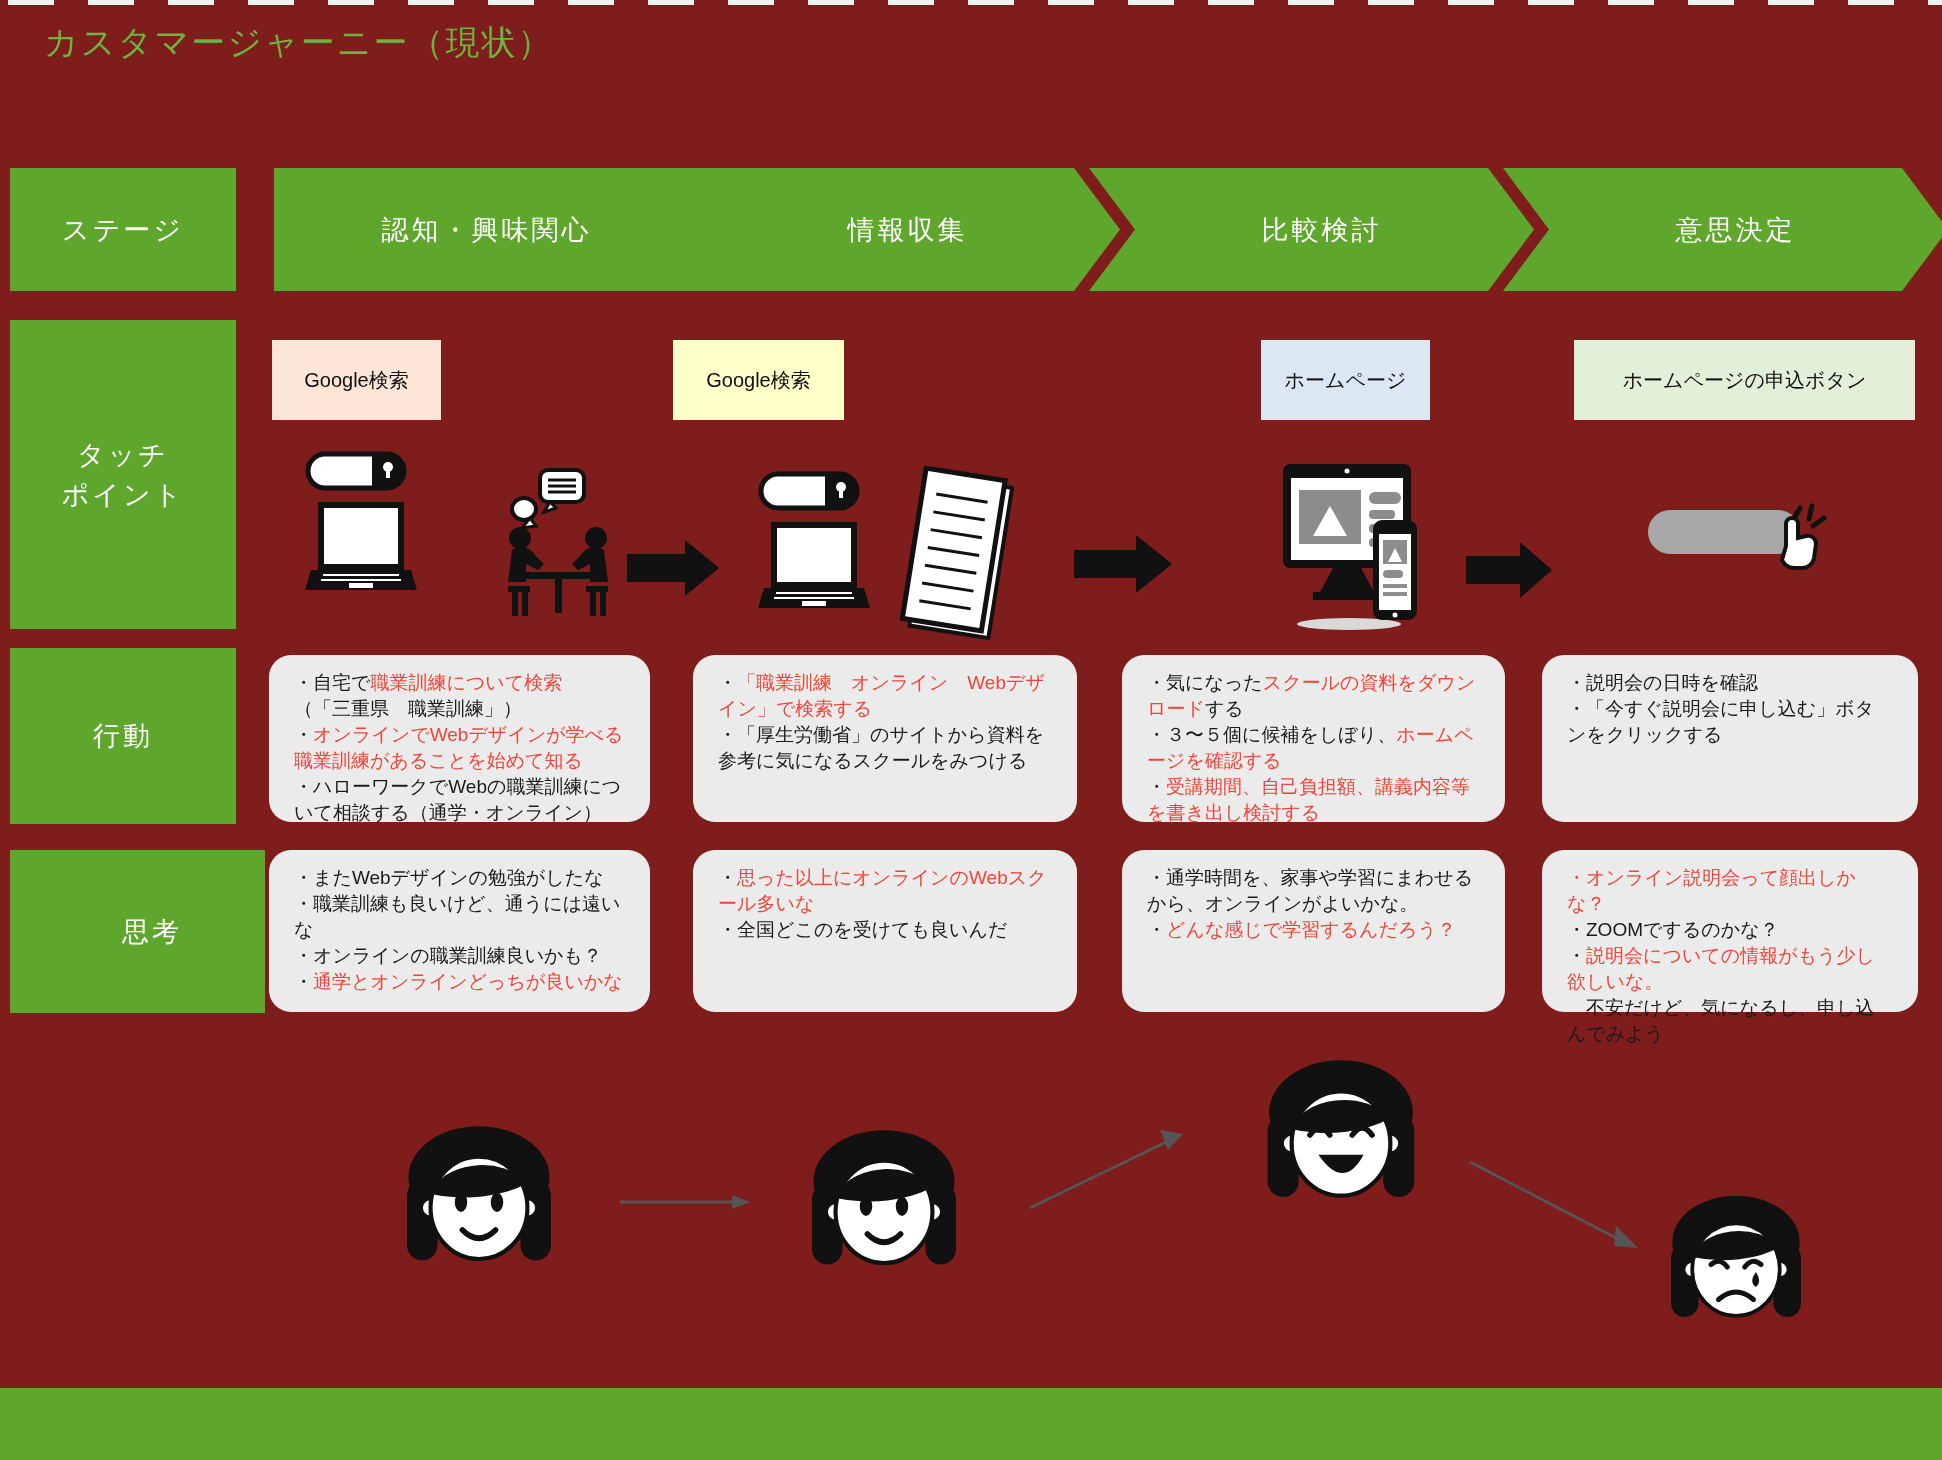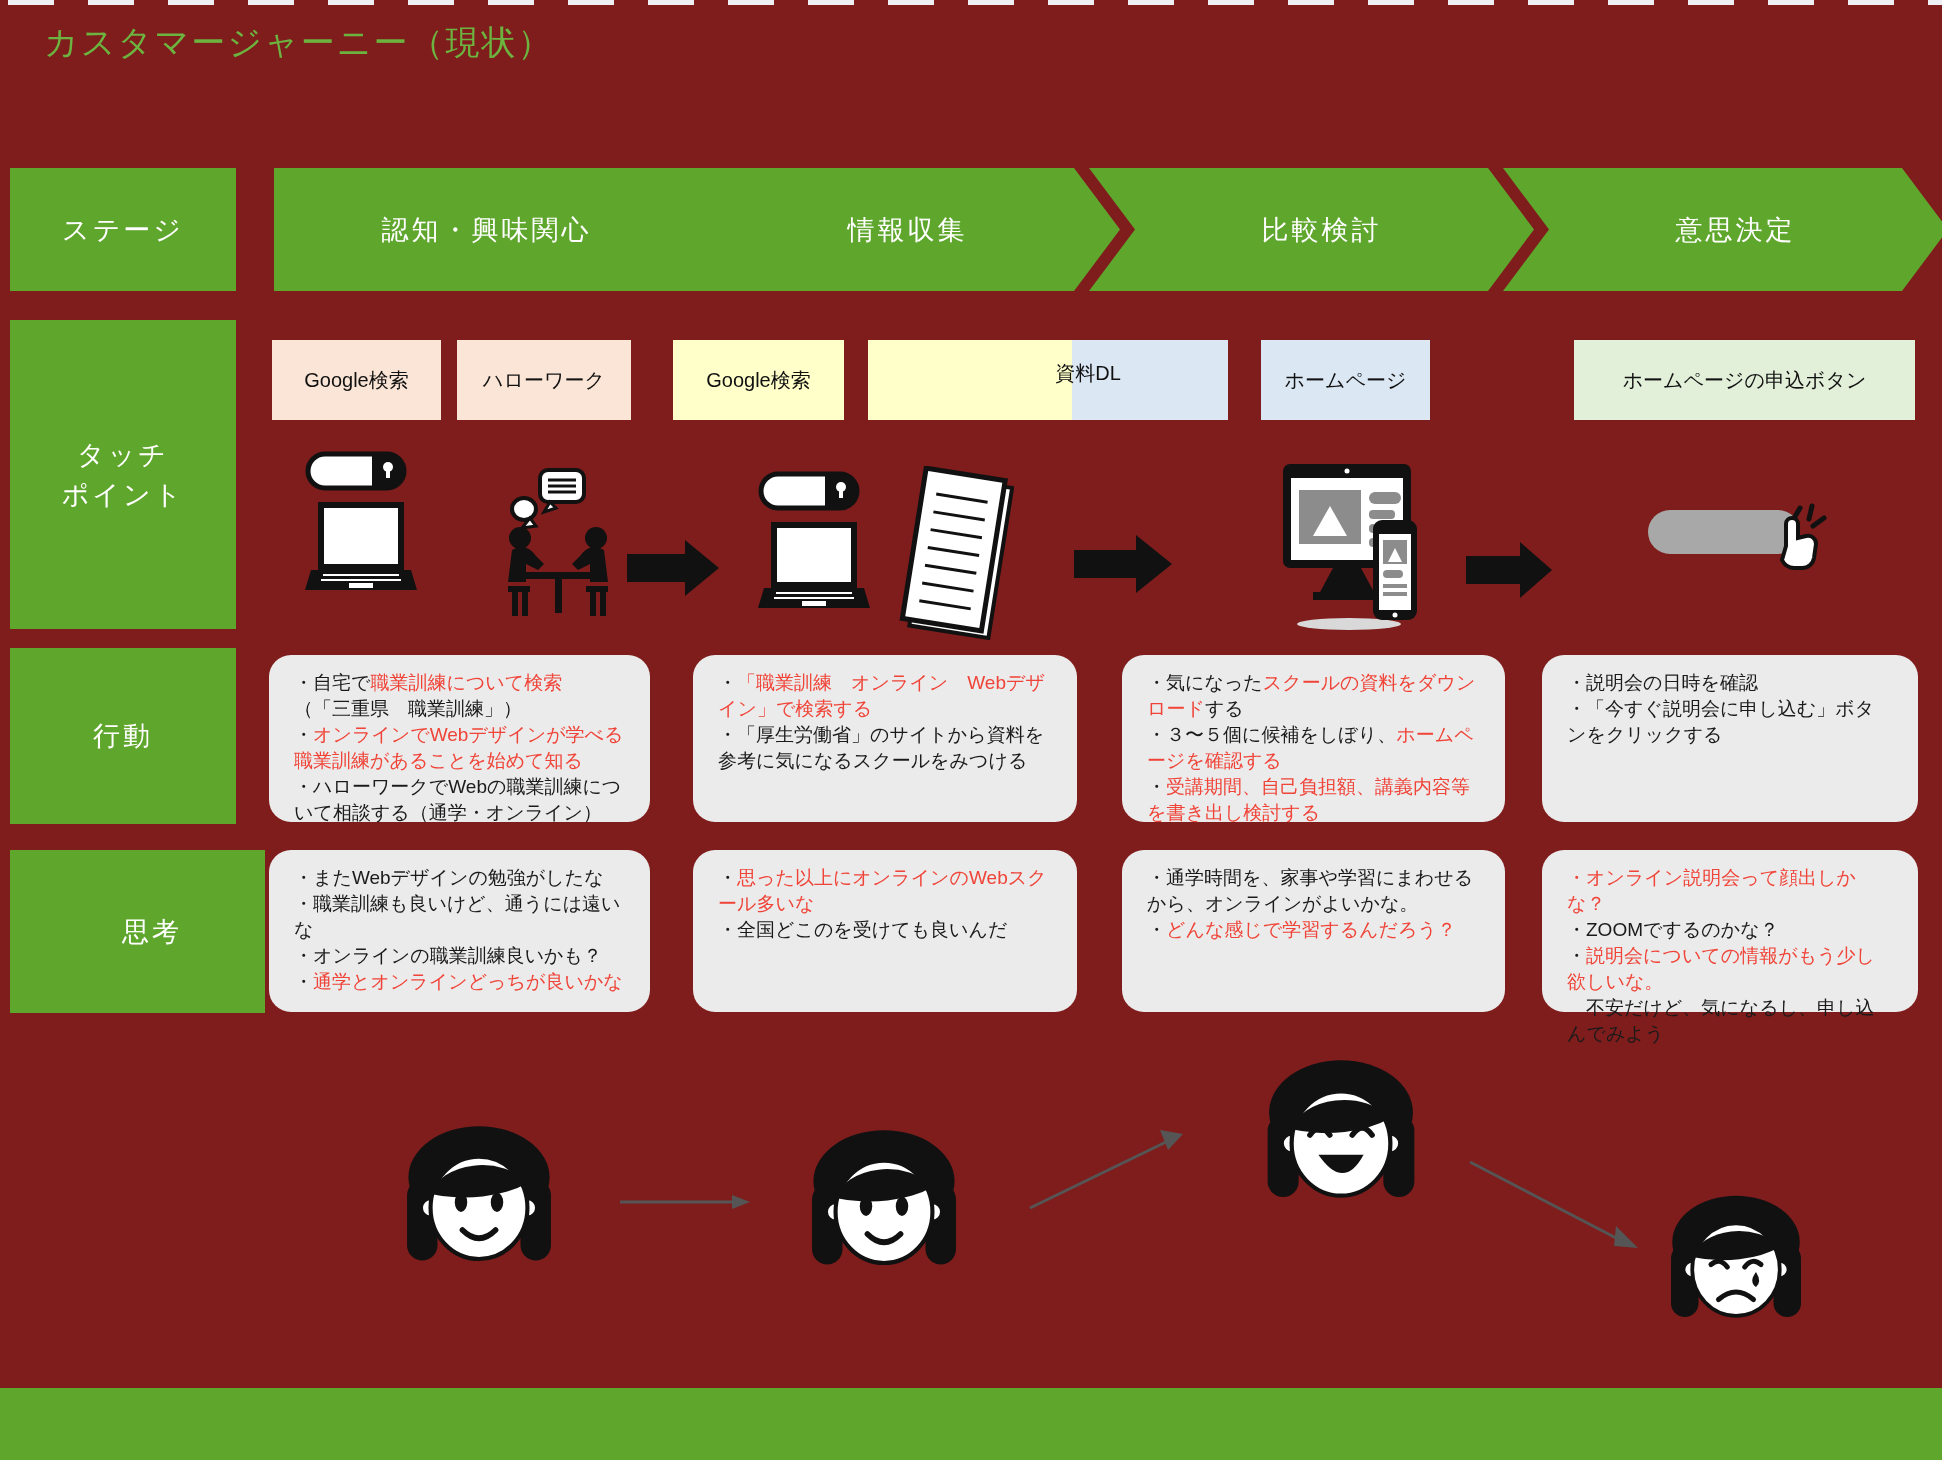--- a/index.html
+++ b/index.html
@@ -80,23 +80,21 @@
     <span>情報収集</span>
   </div>
   <div class="stage-arrow sa-next sa3">
     <span>比較検討</span>
   </div>
   <div class="stage-arrow sa-next sa4">
     <span>意思決定</span>
   </div>
 
   <div class="tp-label tp1">Google検索</div>
-  <div class="tp-label tp2">ハローワーク</div>
   <div class="tp-label tp3">Google検索</div>
-  <div class="tp-label tp4">資料DL</div>
   <div class="tp-label tp5">ホームページ</div>
   <div class="tp-label tp6">ホームページの申込ボタン</div>
 
   <svg class="icon" style="left:305px;top:450px" width="112" height="175" viewBox="0 0 112 175">
     <rect x="3" y="4" width="96" height="34" rx="17" fill="#fff" stroke="#111" stroke-width="5"></rect>
     <path d="M67 4 h15 a17 17 0 0 1 0 34 h-15 z" fill="#111"></path>
     <circle cx="83" cy="17" r="5" fill="#fff"></circle>
       <rect x="81" y="20" width="4" height="8" fill="#fff"></rect>
     <rect x="16" y="55" width="80" height="62" fill="#fff" stroke="#111" stroke-width="6"></rect>
     <path d="M6 120 L106 120 L112 140 L0 140 Z" fill="#111"></path>

